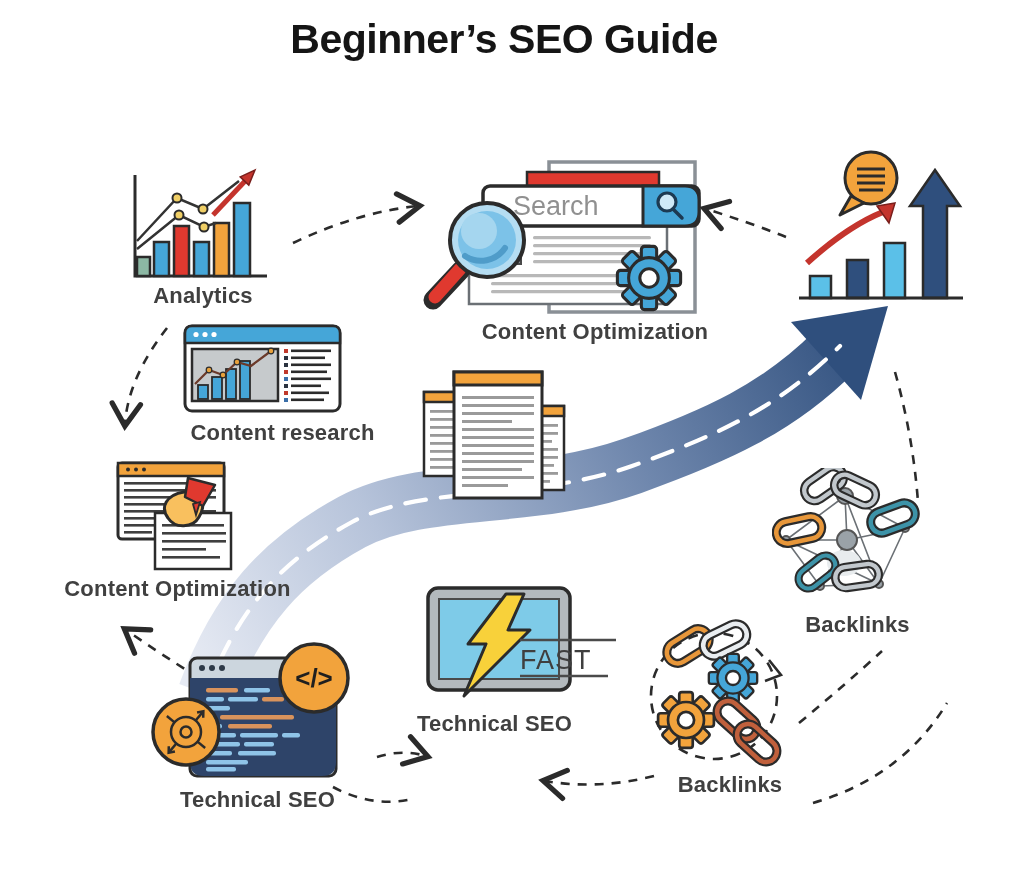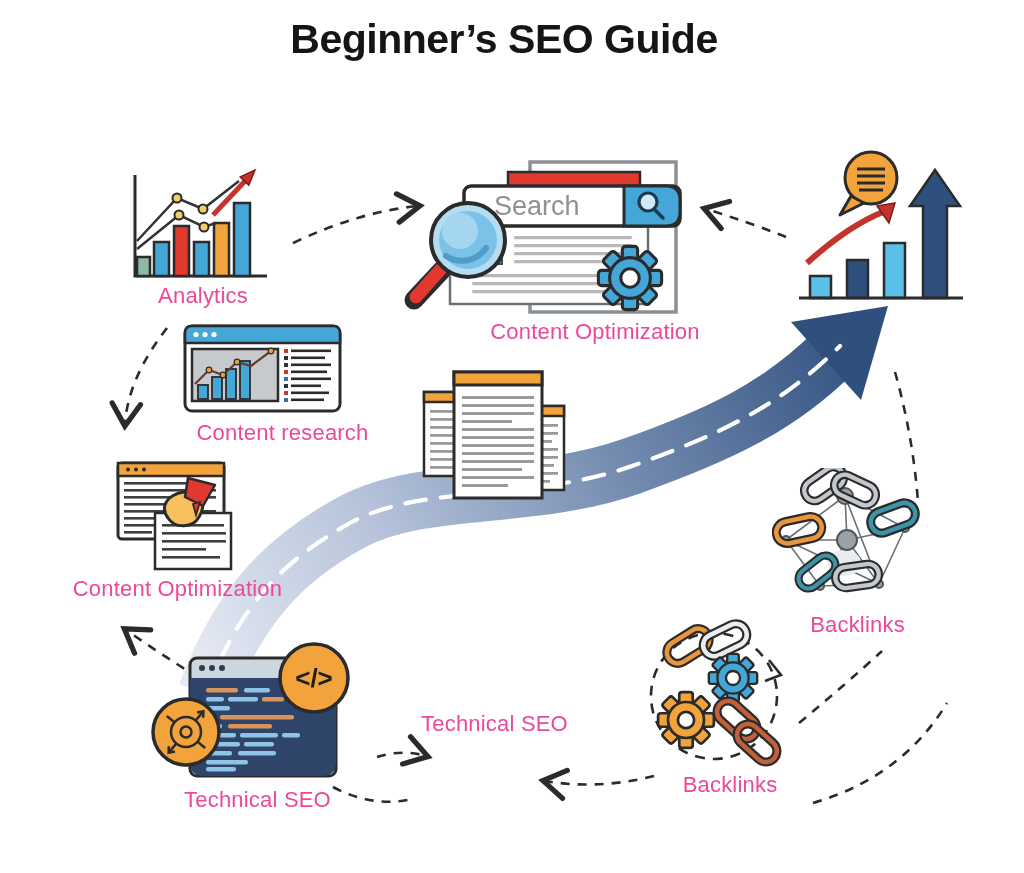--- a/index.html
+++ b/index.html
@@ -1,21 +1,21 @@
 <!DOCTYPE html>
 <html><head>
 <meta charset="utf-8">
 <style>
   html,body{margin:0;padding:0;background:#ffffff;}
   .canvas{position:relative;width:1008px;height:873px;background:#ffffff;overflow:hidden;
           font-family:"Liberation Sans",sans-serif;border-radius:12px;}
   .layer{position:absolute;left:0;top:0;pointer-events:none;}
   .node{position:absolute;}
-  .label{position:absolute;text-align:center;font-size:22px;color:#ec4899;
-         font-family:"Liberation Sans",sans-serif;font-weight:400;letter-spacing:.2px;}
+  .label{position:absolute;text-align:center;font-size:22px;color:#404040;
+         font-family:"Liberation Sans",sans-serif;font-weight:700;letter-spacing:.2px;}
   .title{position:absolute;top:16px;left:0;width:100%;text-align:center;
          font-size:41px;font-weight:700;color:#151515;letter-spacing:-.5px;}
   svg text{font-family:"Liberation Sans",sans-serif;}
 </style>
 </head>
 <body>
 
 <div class="canvas">
 
   <svg width="0" height="0" style="position:absolute">
@@ -89,21 +89,21 @@
       <g fill="#f0cf66" stroke="#2b2b2b" stroke-width="2">
         <circle cx="64" cy="45" r="4.5"></circle>
           <circle cx="90" cy="56" r="4.5"></circle>
         <circle cx="66" cy="62" r="4.5"></circle>
           <circle cx="91" cy="74" r="4.5"></circle>
       </g>
     </svg>
   </div>
   <div class="label" style="left:118px;top:283px;width:170px">Analytics</div>
 
-  <div class="node" style="left:402px;top:148px">
+  <div class="node" style="left:421px;top:148px">
     <svg width="310" height="175" viewBox="0 0 310 175">
       <rect x="128" y="14" width="146" height="150" fill="#ffffff" stroke="#8a9096" stroke-width="3.5"></rect>
       <rect x="106" y="24" width="132" height="17" fill="#e0392f" stroke="#2b2b2b" stroke-width="2.5"></rect>
       <rect x="48" y="66" width="198" height="90" fill="#ffffff" stroke="#6b7075" stroke-width="2.5"></rect>
       <rect x="70" y="86" width="30" height="30" fill="#8a9096" stroke="#4a4a4a" stroke-width="2"></rect>
       <g fill="#b8b8b8">
         <rect x="112" y="88" width="118" height="3.2" rx="1.5"></rect>
           <rect x="112" y="96" width="118" height="3.2" rx="1.5"></rect>
         <rect x="112" y="104" width="118" height="3.2" rx="1.5"></rect>
           <rect x="112" y="112" width="100" height="3.2" rx="1.5"></rect>
@@ -280,20 +280,32 @@
             <rect x="42" y="88" width="72" height="3"></rect>
           <rect x="42" y="96" width="72" height="3"></rect>
             <rect x="42" y="104" width="60" height="3"></rect>
           <rect x="42" y="112" width="72" height="3"></rect>
             <rect x="42" y="120" width="46" height="3"></rect>
         </g>
       </g>
     </svg>
   </div>
 
+  <div class="node" style="left:420px;top:582px">
+    <svg width="200" height="125" viewBox="0 0 200 125">
+      <rect x="8" y="6" width="142" height="102" rx="10" fill="#b3b9bd" stroke="#2b2b2b" stroke-width="3.5"></rect>
+      <rect x="19" y="17" width="120" height="80" fill="#7ecbe8" stroke="#4a4a4a" stroke-width="2"></rect>
+      <polygon points="86,12 104,12 88,48 110,48 44,114 66,62 48,62" fill="#f8d13a" stroke="#2b2b2b" stroke-width="3" stroke-linejoin="round"></polygon>
+      <g stroke="#4a4a4a" stroke-width="2.5">
+        <path d="M100,58 H196"></path>
+          <path d="M100,94 H188"></path>
+      </g>
+      <text x="100" y="87" font-size="27" fill="#3f3f3f" letter-spacing="1">FAST</text>
+    </svg>
+  </div>
   <div class="label" style="left:397px;top:711px;width:195px">Technical SEO</div>
 
   <div class="node" style="left:146px;top:636px">
     <svg width="215" height="160" viewBox="0 0 215 160">
       <rect x="44" y="22" width="146" height="118" rx="7" fill="#ccd6de" stroke="#2b2b2b" stroke-width="3"></rect>
       <path d="M44,42 H190 V126 Q190,140 176,140 H58 Q44,140 44,126 Z" fill="#2e4469"></path>
       <g fill="#2e3a48">
         <circle cx="56" cy="32" r="3"></circle>
           <circle cx="66" cy="32" r="3"></circle>
           <circle cx="76" cy="32" r="3"></circle>

